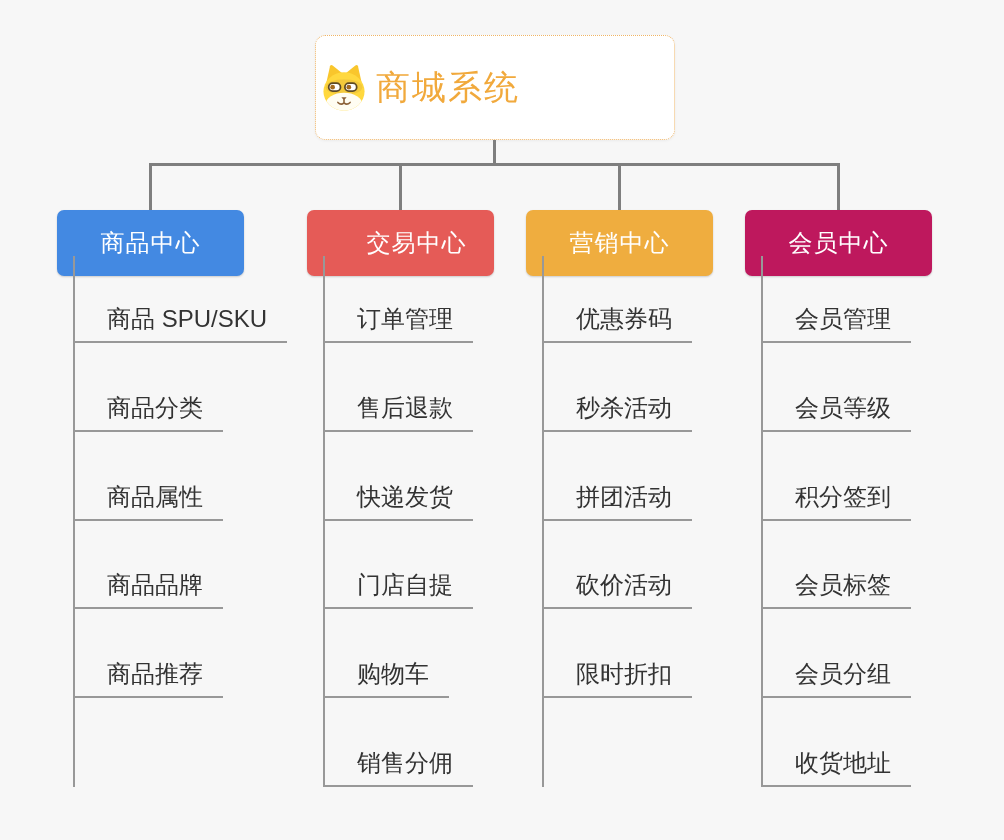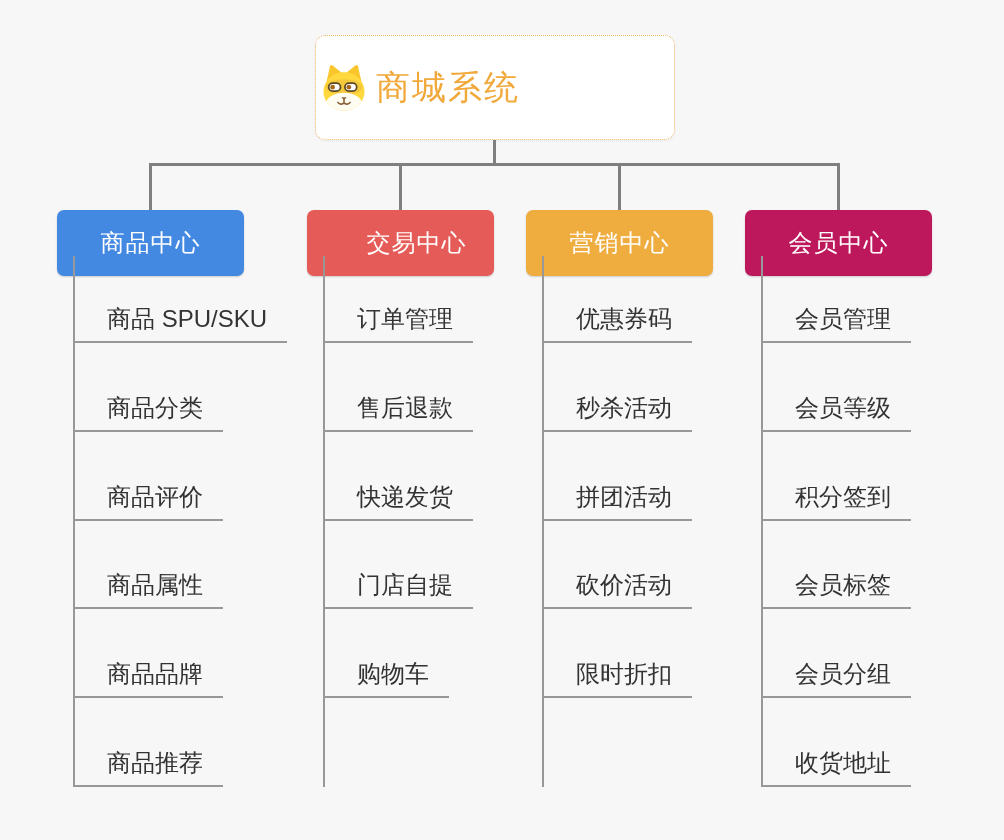--- a/index.html
+++ b/index.html
@@ -130,23 +130,20 @@
   <div id="branches-mount">
       <div class="branch-node branch-1" style="background: rgb(67, 137, 226);">商品中心</div>
       <div class="leaf-column col-1">
         <div class="leaf-row">
           <div class="leaf-item">商品 SPU/SKU</div>
         </div>
         <div class="leaf-row">
           <div class="leaf-item">商品分类</div>
         </div>
         <div class="leaf-row">
-          <div class="leaf-item">商品评价</div>
-        </div>
-        <div class="leaf-row">
           <div class="leaf-item">商品属性</div>
         </div>
         <div class="leaf-row">
           <div class="leaf-item">商品品牌</div>
         </div>
         <div class="leaf-row">
           <div class="leaf-item">商品推荐</div>
         </div>
       </div>
       <div class="branch-node branch-2" style="background: rgb(229, 91, 87); padding-left: 32px;">交易中心</div>
@@ -159,20 +156,23 @@
         </div>
         <div class="leaf-row">
           <div class="leaf-item">快递发货</div>
         </div>
         <div class="leaf-row">
           <div class="leaf-item">门店自提</div>
         </div>
         <div class="leaf-row">
           <div class="leaf-item">购物车</div>
         </div>
+        <div class="leaf-row">
+          <div class="leaf-item">销售分佣</div>
+        </div>
       </div>
       <div class="branch-node branch-3" style="background: rgb(239, 173, 63); text-align: right;">营销中心</div>
       <div class="leaf-column col-3">
         <div class="leaf-row">
           <div class="leaf-item">优惠券码</div>
         </div>
         <div class="leaf-row">
           <div class="leaf-item">秒杀活动</div>
         </div>
         <div class="leaf-row">

